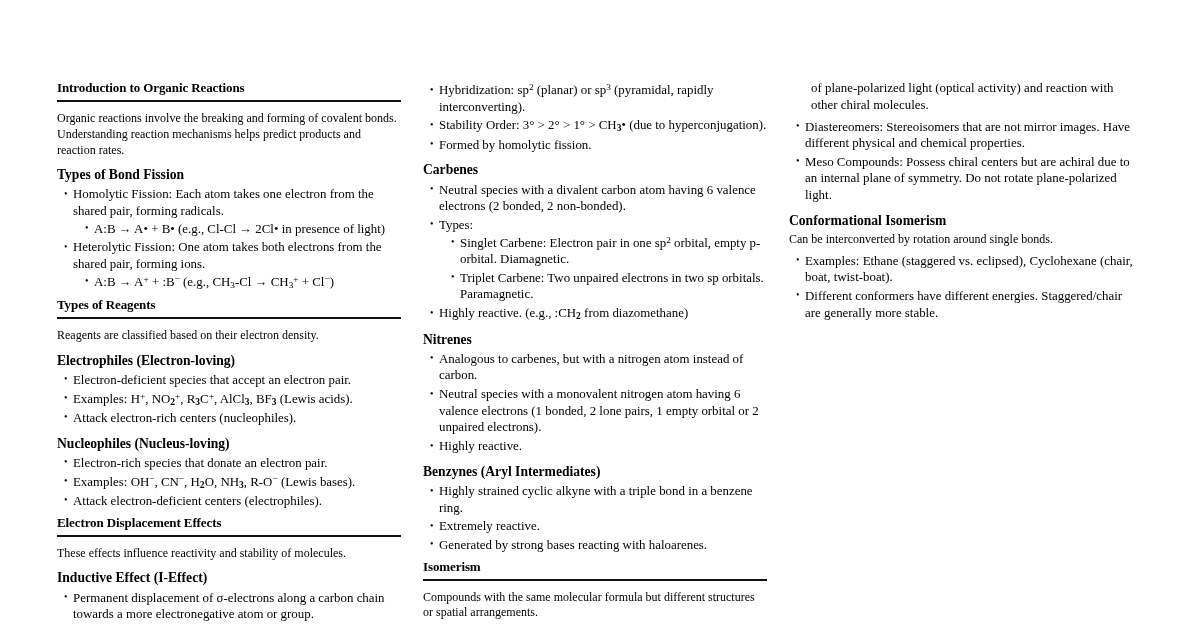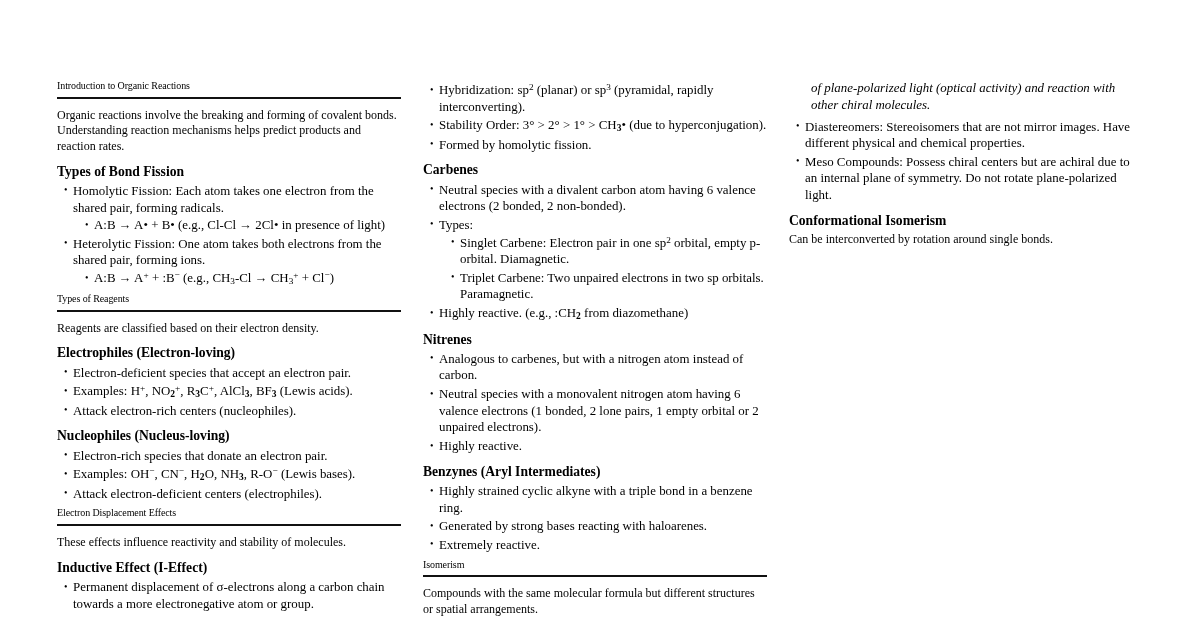--- a/index.html
+++ b/index.html
@@ -32,22 +32,22 @@
   }
   .col {
     width: 344px;
     flex: 0 0 344px;
     overflow: hidden;
     height: 546px;
   }
   .col-3 { padding-left: 0; }
 
   h2.section {
-    font-size: 10px;
-    font-weight: normal;
+    font-size: 13px;
+    font-weight: bold;
     margin: 0 0 0 0;
     padding: 0 0 5px 0;
     border-bottom: 2.5px solid #111111;
     line-height: 1.18;
     letter-spacing: -0.1px;
   }
   h2.section + .para { margin-top: 9px; }
 
   h3.sub {
     font-size: 13.6px;
@@ -90,21 +90,20 @@
 
   sub { font-size: 0.72em; vertical-align: -0.22em; font-weight: inherit; }
   sup { font-size: 0.72em; vertical-align: 0.38em; font-weight: inherit; }
   .bsub { font-size: 0.74em; vertical-align: -0.22em; font-weight: bold; }
 
   .cont {
     font-size: 12.9px;
     line-height: 1.30;
     margin: 0 0 5px 0;
     padding-left: 22px;
-    font-style: italic;
   }
 </style>
 </head>
 <body>
 
 <div class="page">
   <div class="columns">
 
     <div class="col col-1">
 
@@ -208,22 +207,22 @@
       <ul class="list">
         <li>Analogous to carbenes, but with a nitrogen atom instead of carbon.</li>
         <li>Neutral species with a monovalent nitrogen atom having 6 valence electrons (1 bonded, 2 lone pairs, 1 empty orbital or 2 unpaired electrons).</li>
         <li>Highly reactive.</li>
       </ul>
 
       <h3 class="sub">Benzynes (Aryl Intermediates)</h3>
 
       <ul class="list">
         <li>Highly strained cyclic alkyne with a triple bond in a benzene ring.</li>
+        <li>Extremely reactive.</li>
         <li>Generated by strong bases reacting with haloarenes.</li>
-        <li>Extremely reactive.</li>
       </ul>
 
       <h2 class="section">Isomerism</h2>
 
       <p class="para">Compounds with the same molecular formula but different structures or spatial arrangements.</p>
 
     </div>
 
     <div class="col col-3">
 
@@ -235,17 +234,23 @@
         </li>
         <li>
           <span class="lead">Meso Compounds:</span><span> Possess chiral centers but are achiral due to an internal plane of symmetry. Do not rotate plane-polarized light.</span>
         </li>
       </ul>
 
       <h3 class="sub">Conformational Isomerism</h3>
 
       <p class="para">Can be interconverted by rotation around single bonds.</p>
 
+      <ul class="list">
+        <li>
+          <span class="lead">Examples:</span><span> Ethane (staggered vs. eclipsed), Cyclohexane (chair, boat, twist-boat).</span>
+        </li>
+        <li>Different conformers have different energies. Staggered/chair are generally more stable.</li>
+      </ul>
 
     </div>
 
   </div>
 </div>
 
 </body></html>

